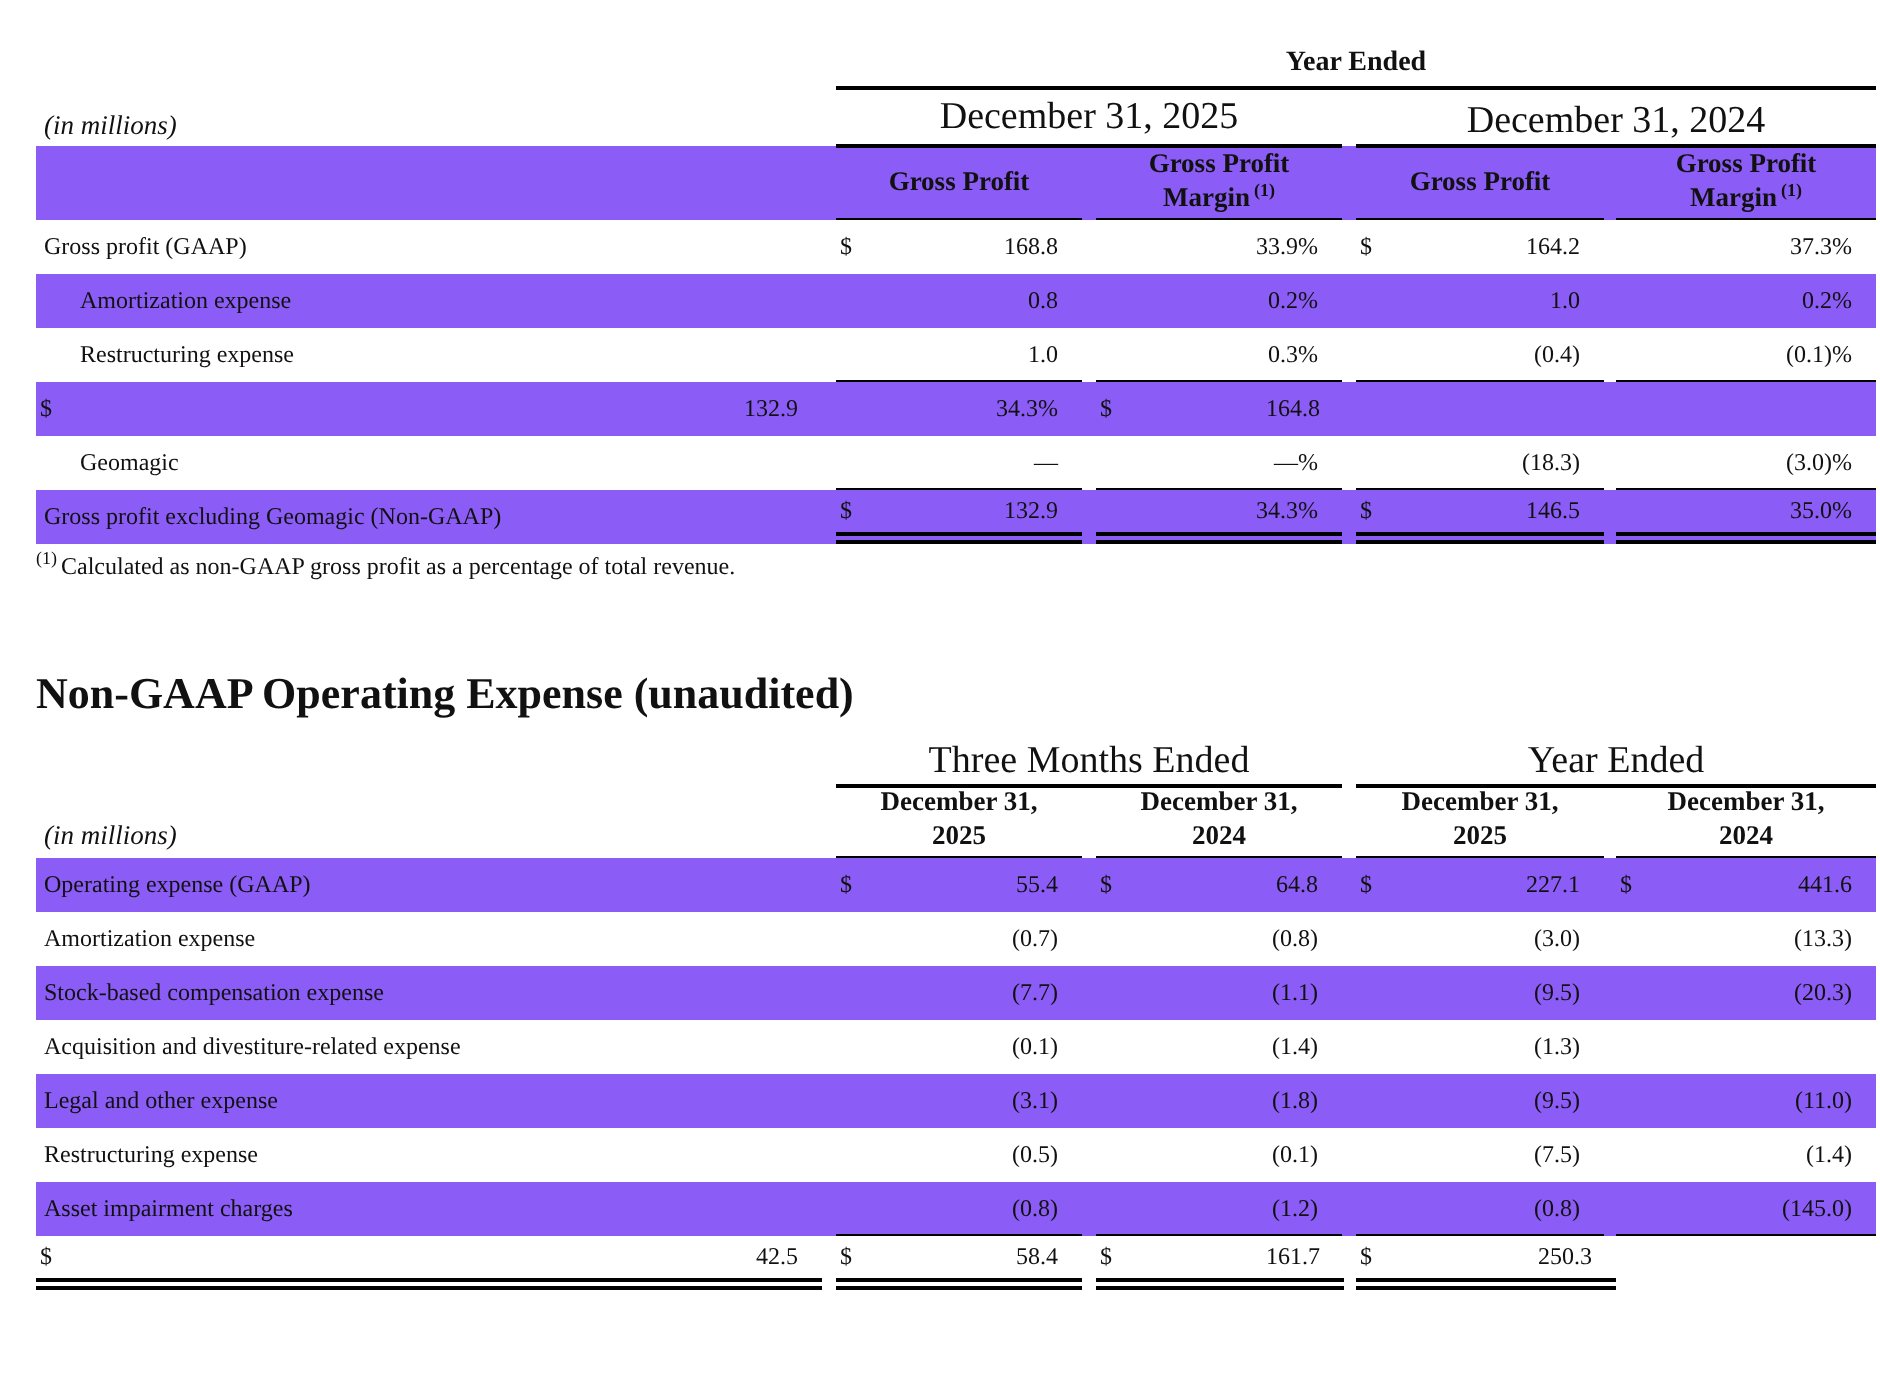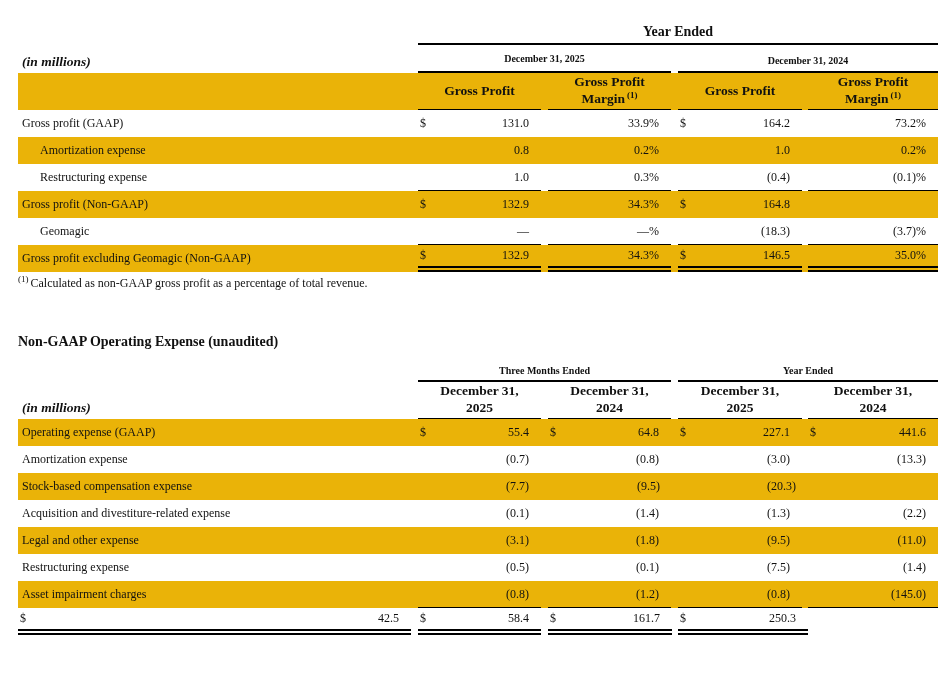--- a/index.html
+++ b/index.html
@@ -1,29 +1,29 @@
 <!DOCTYPE html>
 <html><head>
 <meta charset="utf-8">
 <style>
   html,body { margin:0; padding:0; background:#fff; }
   body { width:940px; height:689px; font-family:"Liberation Serif",serif; color:#111; overflow:hidden; }
   .doc { padding:24px 0 0 18px; width:920px; }
   .grid { display:grid; grid-template-columns:400px 130px 130px 130px 130px; }
-  .shaded { background:#eab308; }
+  .shaded { background:#8b5cf6; }
 
   
   .h-top { height:21px; }
   .h-top .span-all { grid-column:2/6; border-bottom:2px solid #000; display:flex; justify-content:center; align-items:flex-start; font-weight:bold; font-size:14px; }
   .h-sub { height:28px; }
-  .grp { display:flex; justify-content:center; align-items:center; font-weight:bold; font-size:10px; border-bottom:2px solid #000; }
+  .grp { display:flex; justify-content:center; align-items:center; font-weight:normal; font-size:19px; border-bottom:2px solid #000; }
   .grp1 { grid-column:2/4; margin-right:7px; }
   .grp2 { grid-column:4/6; }
   .nudge { padding-top:5px; }
-  .inmill { font-style:italic; font-weight:bold; font-size:13.5px; display:flex; align-items:flex-end; padding:0 0 3px 4px; }
+  .inmill { font-style:italic; font-weight:normal; font-size:13.5px; display:flex; align-items:flex-end; padding:0 0 3px 4px; }
 
   .h-cols { height:37px; }
   .h-cols .num .cl, .h-cols2 .num .cl { border-bottom:1.5px solid #000; flex-direction:column; justify-content:center; align-items:center; font-weight:bold; font-size:13.5px; line-height:1.25; padding-right:0; }
   .h-cols2 { height:37px; }
 
   
   .num { height:100%; }
   .g1 { padding-right:7px; } .g2 { padding-right:7px; } .g3 { padding-right:6px; } .g4 { padding-right:0; }
   .num .cl { display:flex; align-items:center; width:100%; height:100%; box-sizing:border-box; padding-right:12px; }
   .cur { padding-left:2px; }
@@ -34,21 +34,21 @@
   .row { height:27px; font-size:12px; }
   .lbl { display:flex; align-items:center; padding-left:4px; white-space:nowrap; }
   .ind { padding-left:22px; }
   .ind2 { padding-left:38px; }
   .rule-below .num .cl { border-bottom:1.5px solid #000; }
   .dbl-below .num .cl { border-bottom:6px double #000; }
 
   .foot { font-size:12px; padding-top:4px; height:16px; }
   .foot sup { font-size:9px; margin:0 2px 0 0; }
 
-  .sect { font-size:14px; font-weight:bold; margin:42px 0 10px 0; }
+  .sect { font-size:22px; font-weight:bold; margin:42px 0 10px 0; }
   .h-grpA { height:22px;text-align:right; }
 </style>
 </head>
 <body>
 
 <div class="doc">
 
   <section>
     <div class="grid h-top">
       <div class="lbl"></div>
@@ -87,37 +87,37 @@
             <span><span>Margin</span><sup>(1)</sup></span>
           </span>
         </div>
     </div>
 
     <div class="grid row">
       <div class="lbl">Gross profit (GAAP)</div>
       <div class="num g1">
           <span class="cl">
             <span class="cur">$</span>
-            <span class="val">131.0</span>
+            <span class="val">168.8</span>
           </span>
         </div>
       <div class="num g2">
           <span class="cl">
             <span class="val">33.9%</span>
           </span>
         </div>
       <div class="num g3">
           <span class="cl">
             <span class="cur">$</span>
             <span class="val">164.2</span>
           </span>
         </div>
       <div class="num g4">
           <span class="cl">
-            <span class="val">73.2%</span>
+            <span class="val">37.3%</span>
           </span>
         </div>
     </div>
     <div class="grid row shaded">
       <div class="lbl ind">Amortization expense</div>
       <div class="num g1">
           <span class="cl">
             <span class="val">0.8</span>
           </span>
         </div>
@@ -154,21 +154,20 @@
             <span class="val">(0.4)</span>
           </span>
         </div>
       <div class="num g4">
           <span class="cl">
             <span class="val">(0.1)%</span>
           </span>
         </div>
     </div>
     <div class="grid row shaded">
-      <div class="lbl">Gross profit (Non-GAAP)</div>
       <div class="num g1">
           <span class="cl">
             <span class="cur">$</span>
             <span class="val">132.9</span>
           </span>
         </div>
       <div class="num g2">
           <span class="cl">
             <span class="val">34.3%</span>
           </span>
@@ -192,21 +191,21 @@
             <span class="val">—%</span>
           </span>
         </div>
       <div class="num g3">
           <span class="cl">
             <span class="val">(18.3)</span>
           </span>
         </div>
       <div class="num g4">
           <span class="cl">
-            <span class="val">(3.7)%</span>
+            <span class="val">(3.0)%</span>
           </span>
         </div>
     </div>
     <div class="grid row shaded dbl-below">
       <div class="lbl">Gross profit excluding Geomagic (Non-GAAP)</div>
       <div class="num g1">
           <span class="cl">
             <span class="cur">$</span>
             <span class="val">132.9</span>
           </span>
@@ -322,20 +321,25 @@
           </span>
         </div>
     </div>
     <div class="grid row shaded">
       <div class="lbl">Stock-based compensation expense</div>
       <div class="num g1">
           <span class="cl">
             <span class="val">(7.7)</span>
           </span>
         </div>
+      <div class="num g2">
+          <span class="cl">
+            <span class="val">(1.1)</span>
+          </span>
+        </div>
       <div class="num g3">
           <span class="cl">
             <span class="val">(9.5)</span>
           </span>
         </div>
       <div class="num g4">
           <span class="cl">
             <span class="val">(20.3)</span>
           </span>
         </div>
@@ -350,25 +354,20 @@
       <div class="num g2">
           <span class="cl">
             <span class="val">(1.4)</span>
           </span>
         </div>
       <div class="num g3">
           <span class="cl">
             <span class="val">(1.3)</span>
           </span>
         </div>
-      <div class="num g4">
-          <span class="cl">
-            <span class="val">(2.2)</span>
-          </span>
-        </div>
     </div>
     <div class="grid row shaded">
       <div class="lbl">Legal and other expense</div>
       <div class="num g1">
           <span class="cl">
             <span class="val">(3.1)</span>
           </span>
         </div>
       <div class="num g2">
           <span class="cl">

